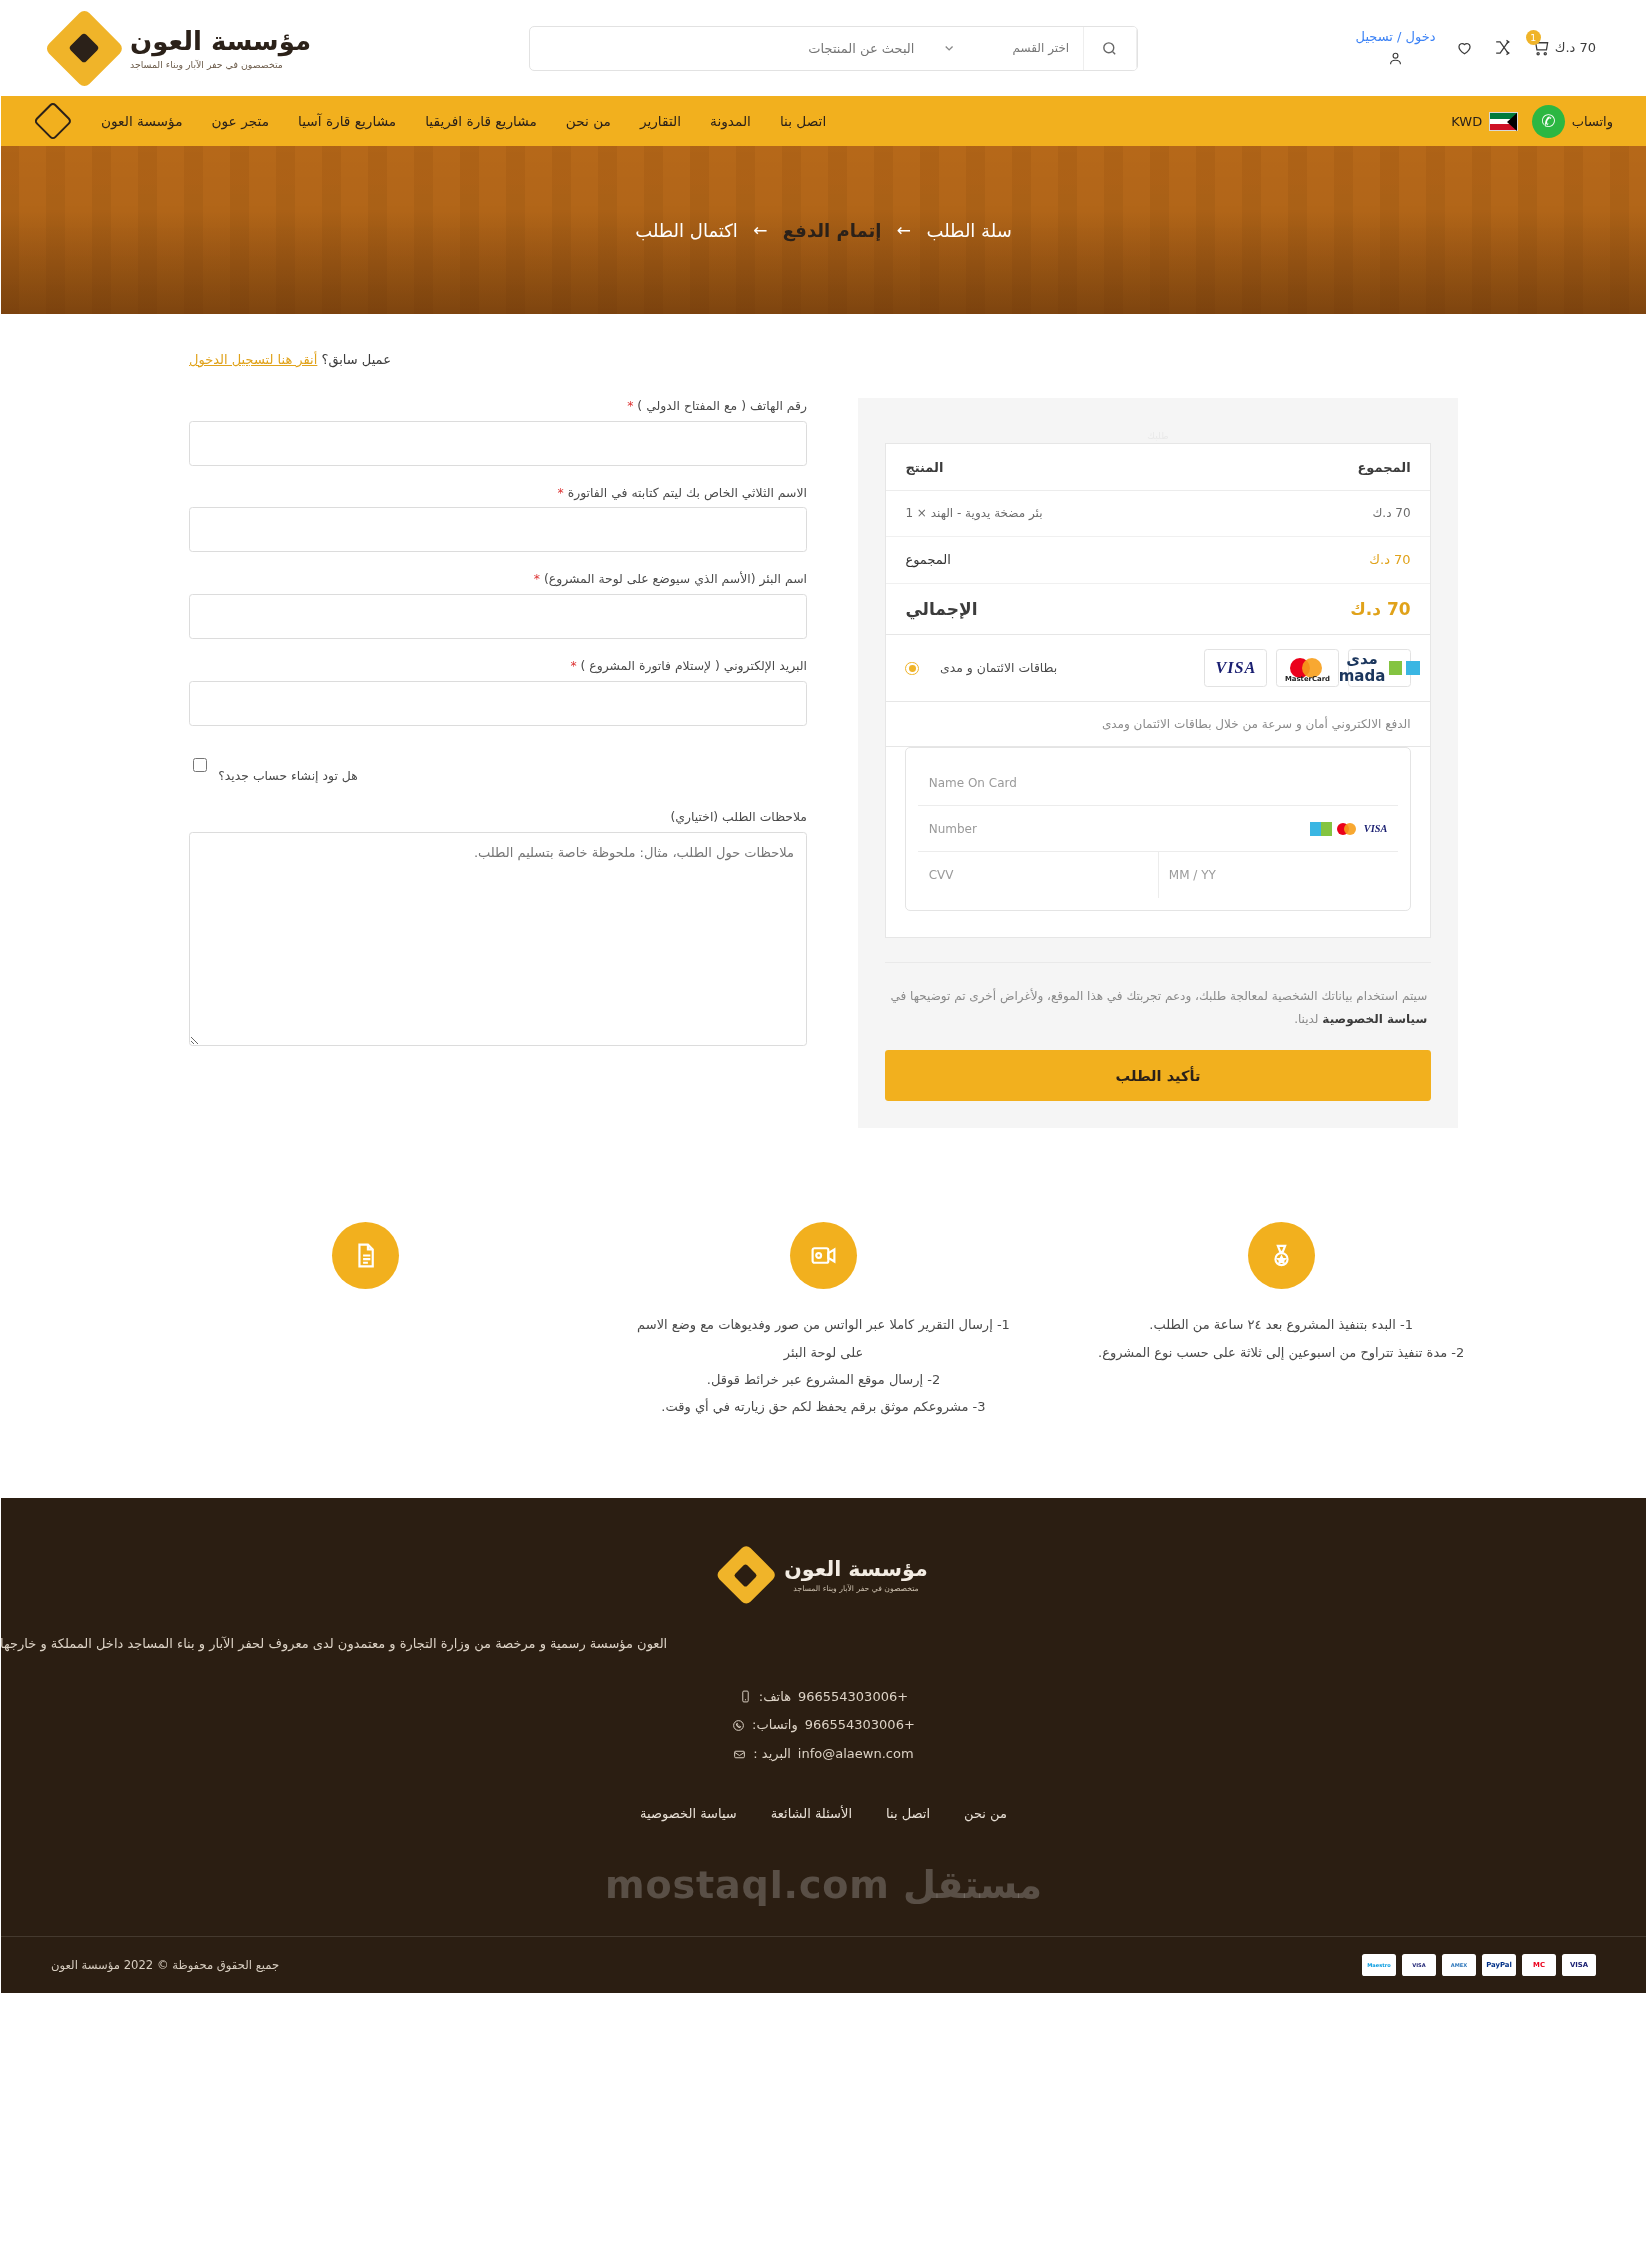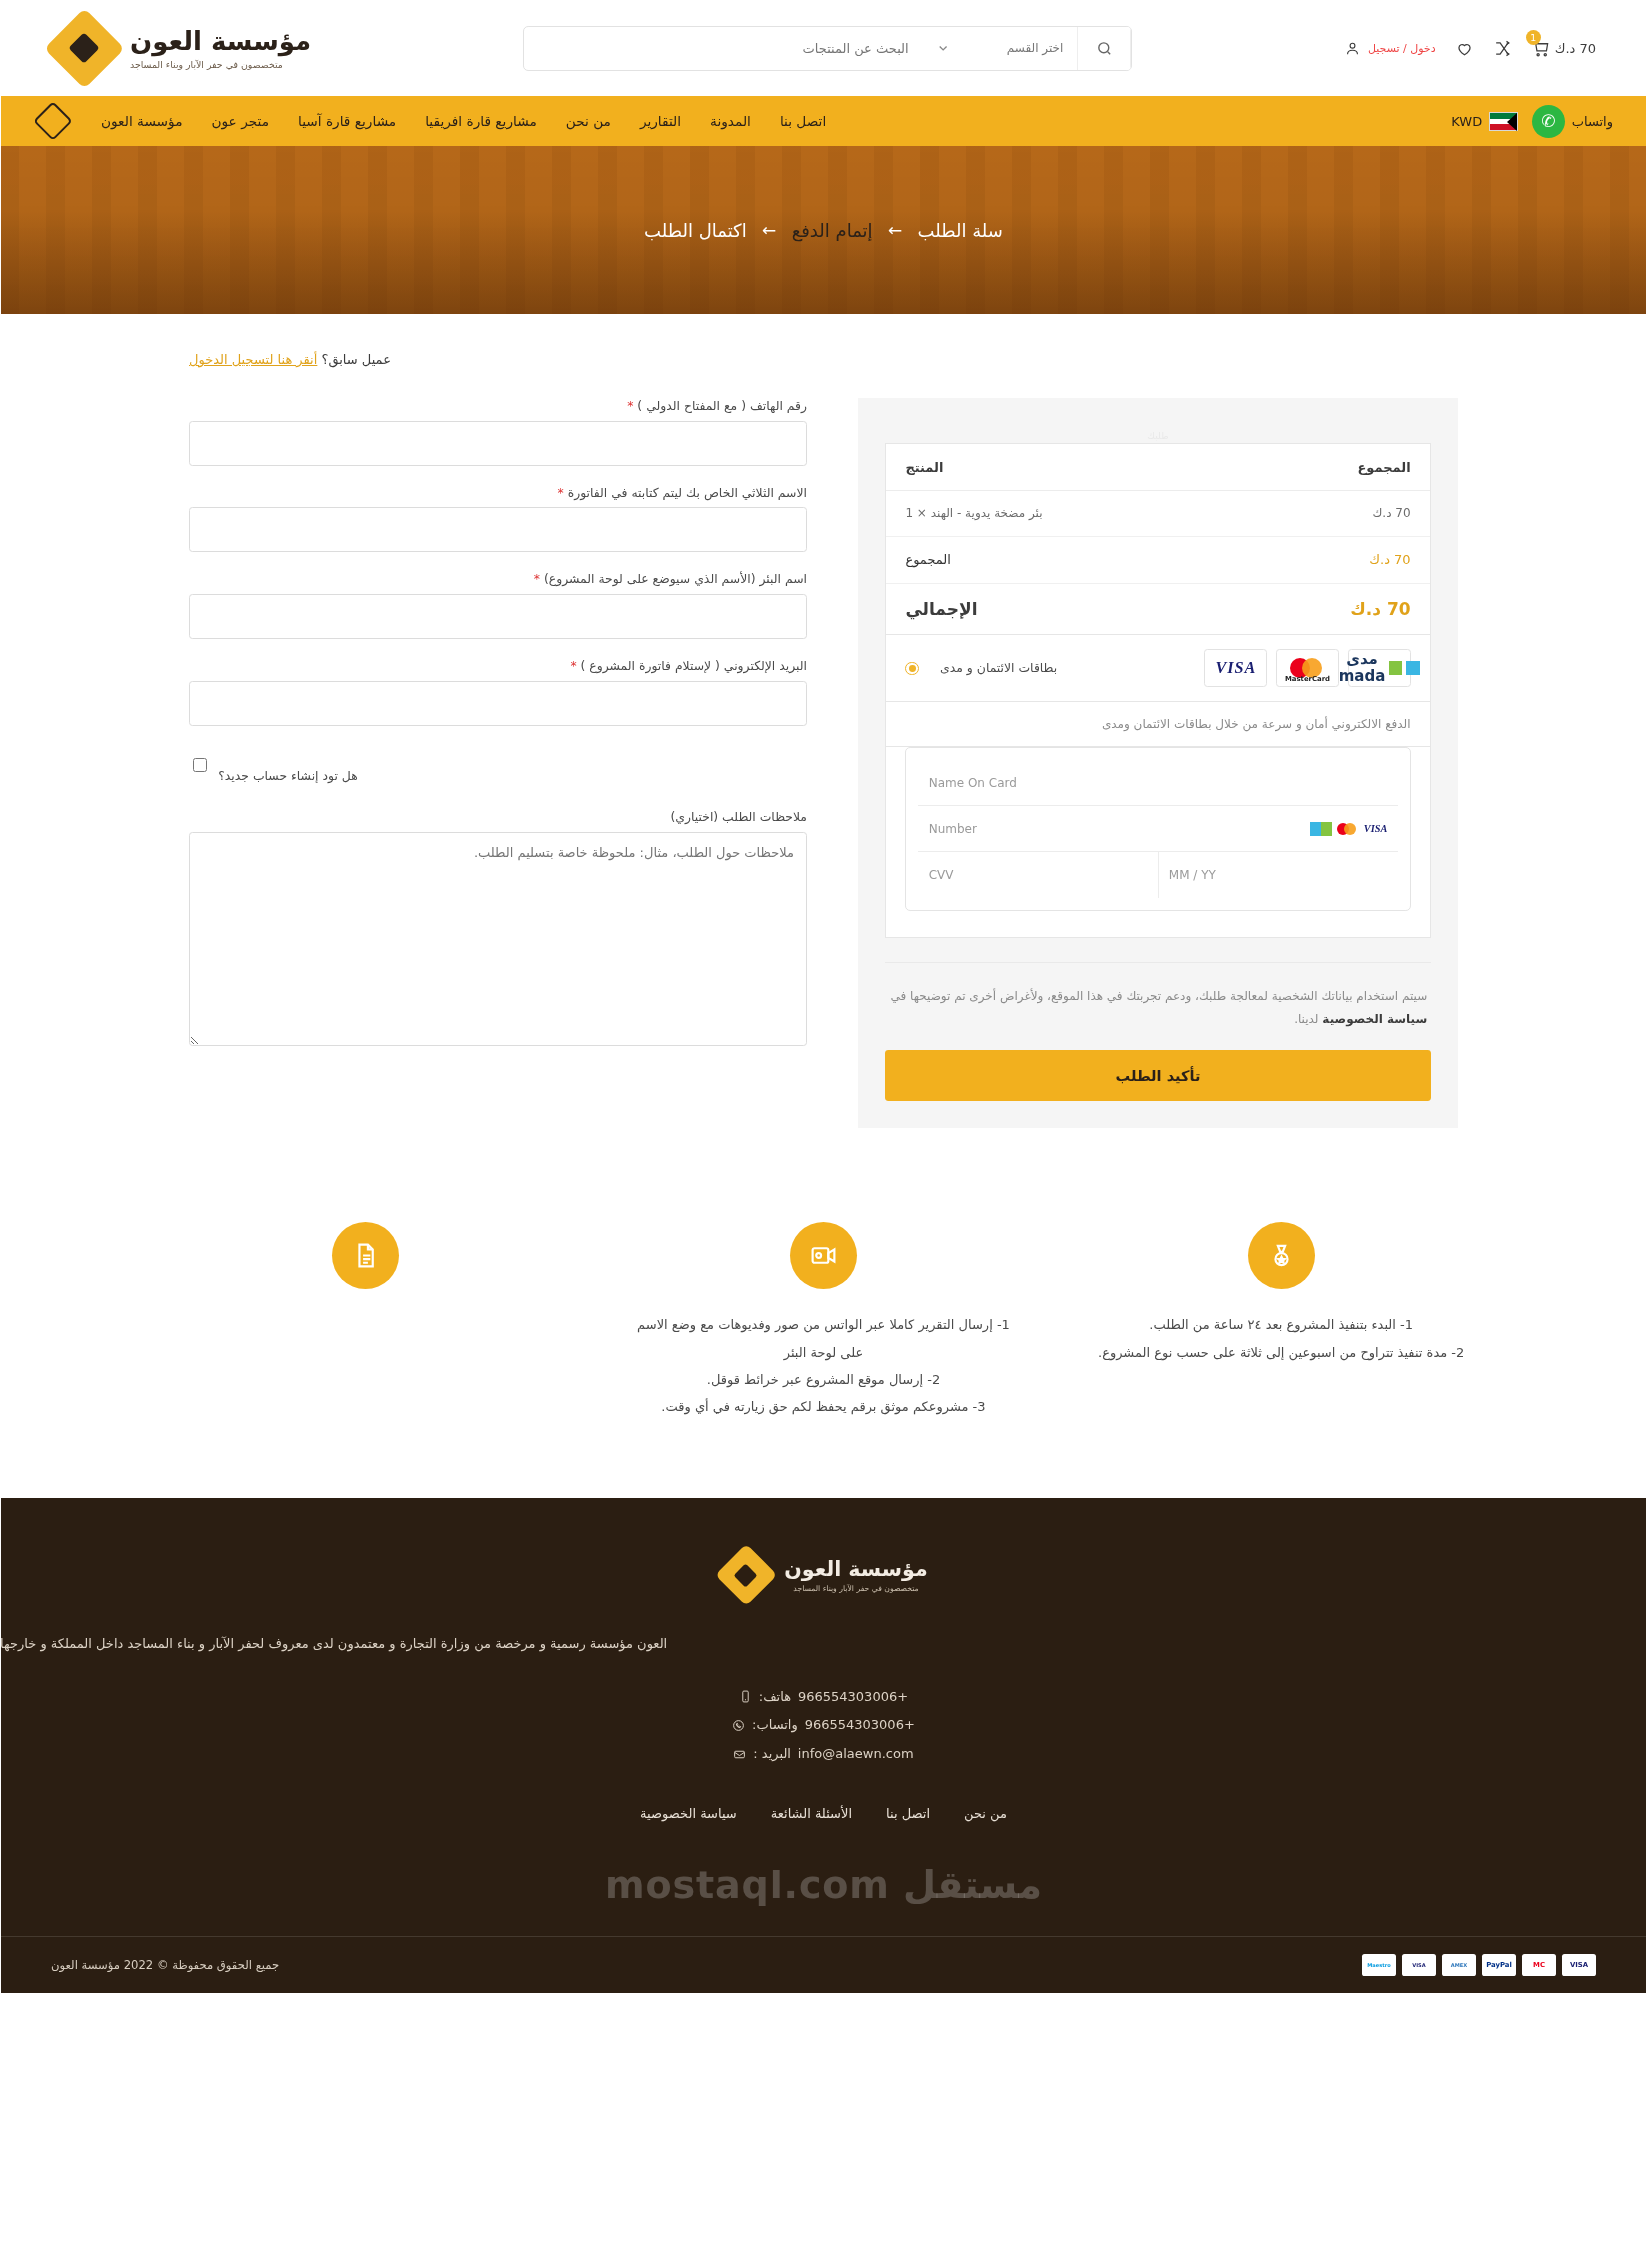--- a/index.html
+++ b/index.html
@@ -63,21 +63,21 @@
     display:flex; align-items:center; justify-content:space-between;
     cursor:pointer;
   }
   .search-btn {
     width:53px; height:100%;
     border:none; border-right:0.9px solid #eee;
     background:#fff; cursor:pointer;
     display:flex; align-items:center; justify-content:center;
   }
   .acct-area { display:flex; align-items:center; gap:19px; }
-  .acct-login { display:flex; align-items:center; gap:6.9px; font-size:11px; color:#ef4444; cursor:pointer; }
+  .acct-login { display:flex; align-items:center; gap:6.9px; font-size:13px; color:#3b82f6; cursor:pointer;flex-direction:column; }
   .icon-btn { position:relative; cursor:pointer; display:flex; align-items:center; }
   .cart-pill { display:flex; align-items:center; gap:5.1px; font-size:13px; color:#3c3c3c; position:relative; }
   .cart-badge {
     position:absolute; top:-8.6px; right:8.6px;
     background:#f0b429; color:#fff; border-radius:50%;
     width:15.4px; height:15.4px; font-size:9.4px;
     display:flex; align-items:center; justify-content:center;
   }
 
   
@@ -121,21 +121,21 @@
       repeating-linear-gradient(90deg, rgba(120,60,10,.35) 0 19px, rgba(150,80,20,.25) 19px 46px);
     opacity:.55;
   }
   .hero-skyline{
     position:absolute;bottom:0;left:0;right:0;height:103px;
     background:
       linear-gradient(to top, rgba(90,45,8,.55), rgba(90,45,8,0));
   }
   .crumbs { position:relative; display:flex; align-items:center; gap:15.4px; font-size:18px; color:#fff; }
   .crumb { cursor:pointer; white-space:nowrap; }
-  .crumb.active { color:#2b2119; font-weight:normal; }
+  .crumb.active { color:#2b2119; font-weight:bold; }
   .crumb-sep { font-size:17px; color:#fff; }
 
   
   .content { padding:38px 189px 0 189px; }
   .login-line { text-align:left; font-size:13px; color:#3c3c3c; margin-bottom:31px; }
   .login-link { color:#e0a21a; text-decoration:underline; cursor:pointer; }
 
   .cols { display:flex; gap:51px; align-items:flex-start; }
   .col-form { flex:1; min-width:0; }
   .col-summary { width:600px; background:#f5f5f5; padding:27.4px; }

